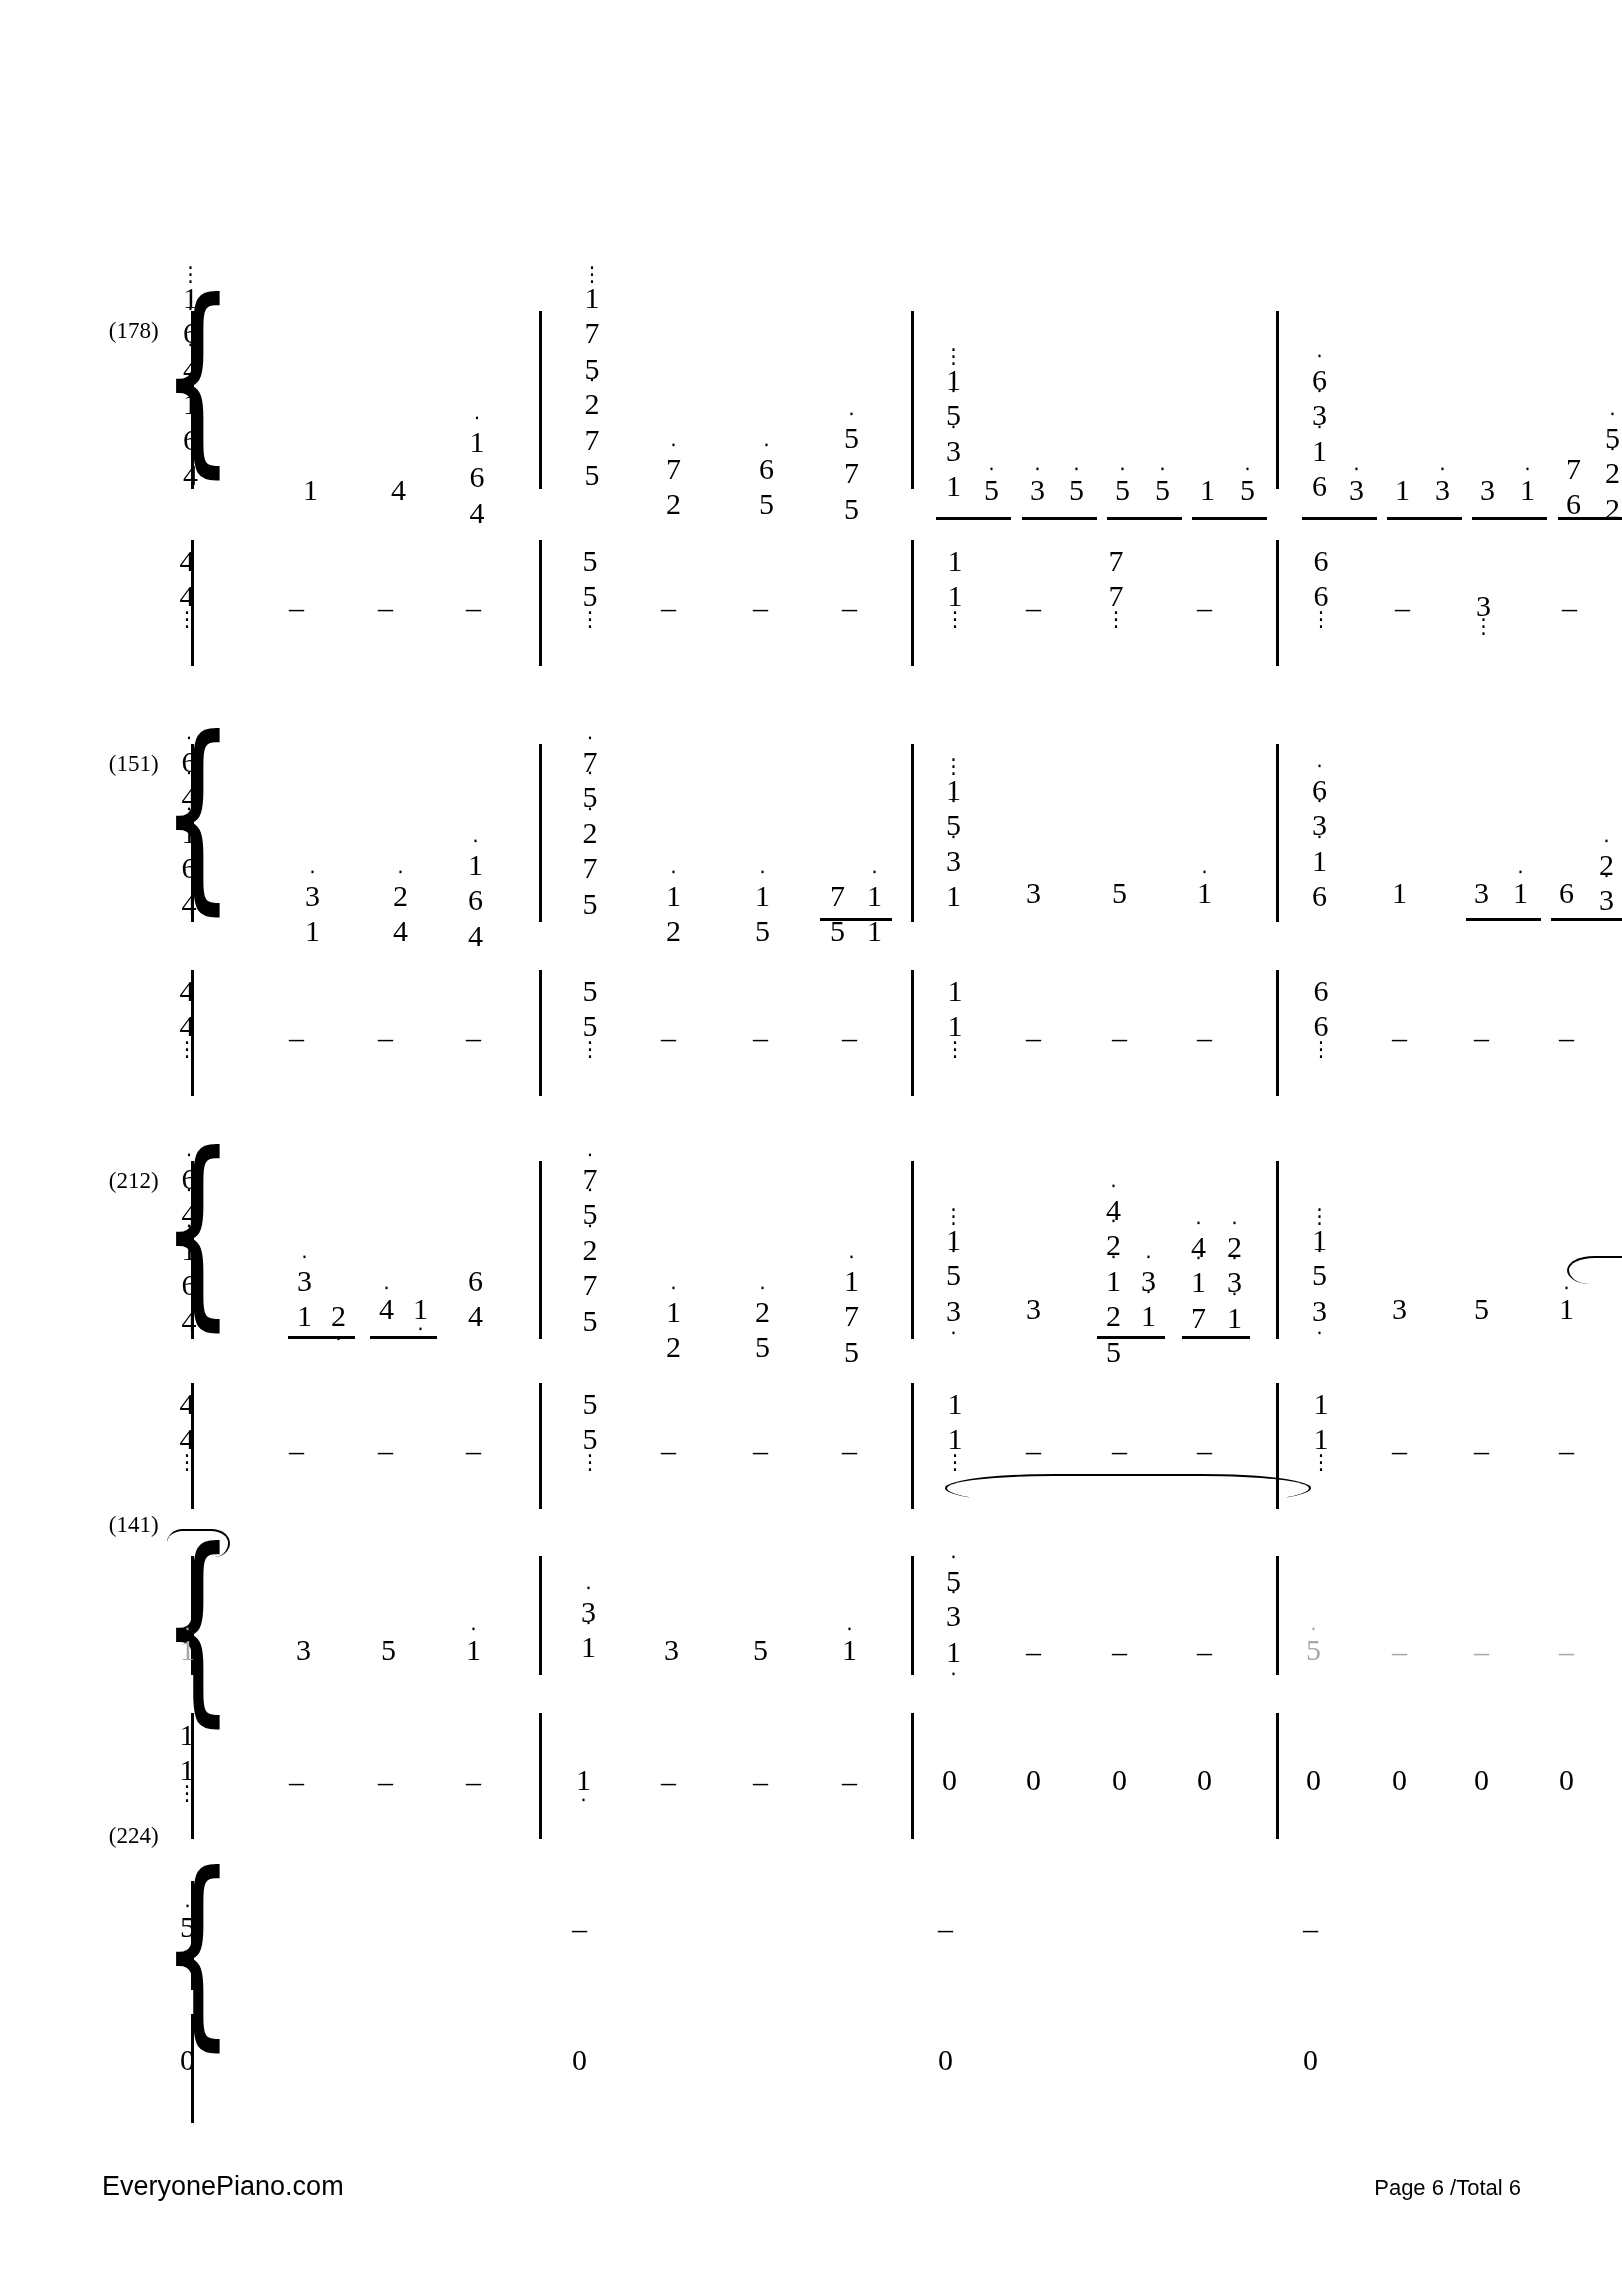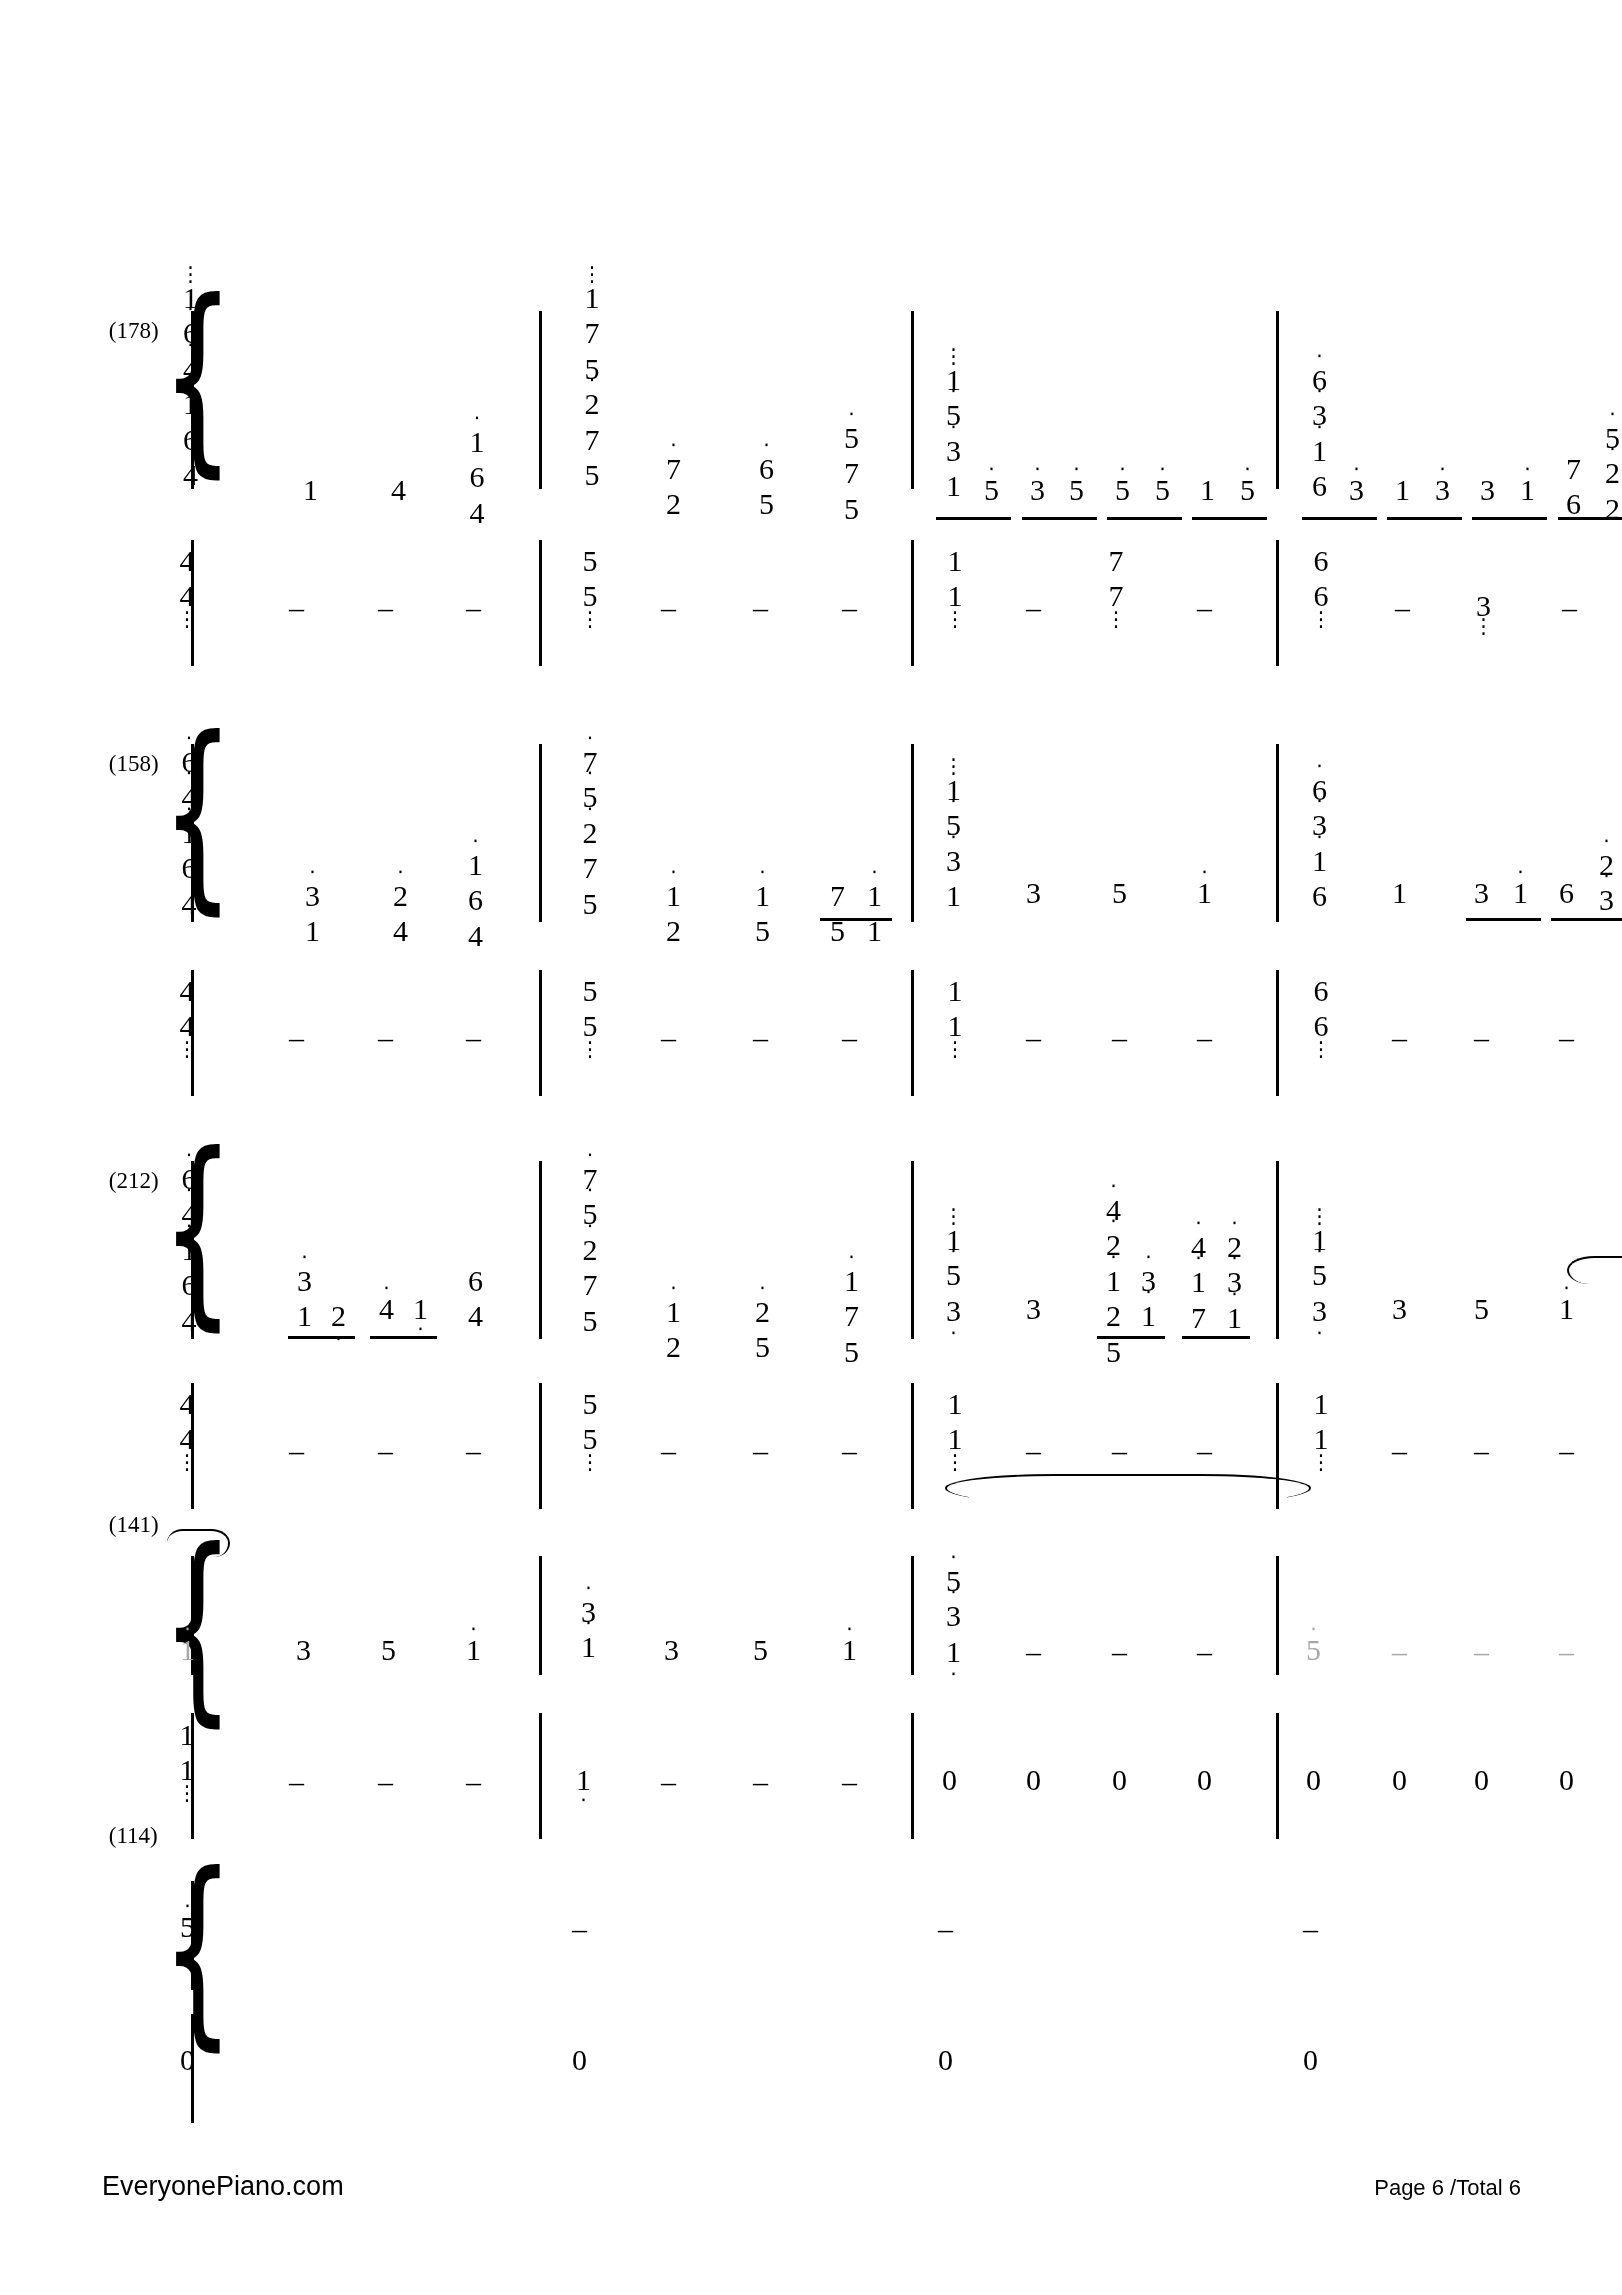--- a/index.html
+++ b/index.html
@@ -275,21 +275,21 @@
       <span class="row">6</span>
       <span class="row">6<span class="dots-dn">⋮</span></span>
     </div>
     <div class="dash" style="left:1287px;top:454px;width:27px;">–</div>
     <div class="note" style="left:1366px;top:454px;width:31px;">3<span class="dots-dn">⋮</span></div>
     <div class="dash" style="left:1454px;top:454px;width:27px;">–</div>
 
   </div>
 
   <div class="system" style="top:642px;height:437px;">
-    <div class="measure-label" style="left:6.8px;top:109px;">(158)</div>
+    <div class="measure-label" style="left:6.8px;top:109px;">(151)</div>
     <div class="brace" style="left:60px;top:89px;">{</div>
     <div class="barline" style="left:89px;top:102px;height:178px;"></div>
 
     <div class="chord" style="left:68px;top:102px;width:38px;">
       <span class="row">6<span class="dots-up">⋅</span></span>
       <span class="row">4<span class="dots-up">⋅</span></span>
       <span class="row">1<span class="dots-up">⋅</span></span>
       <span class="row">6</span>
       <span class="row">4</span>
     </div>
@@ -595,21 +595,21 @@
     <div class="note" style="left:1089px;top:277px;width:27px;">0</div>
     <div class="barline" style="left:1174px;top:225px;height:126px;"></div>
     <div class="note" style="left:1198px;top:277px;width:27px;">0</div>
     <div class="note" style="left:1284px;top:277px;width:27px;">0</div>
     <div class="note" style="left:1366px;top:277px;width:27px;">0</div>
     <div class="note" style="left:1451px;top:277px;width:27px;">0</div>
 
   </div>
 
   <div class="system" style="top:1816px;height:273px;">
-    <div class="measure-label" style="left:6.8px;top:6.8px;">(114)</div>
+    <div class="measure-label" style="left:6.8px;top:6.8px;">(224)</div>
     <div class="brace" style="left:60px;top:51px;">{</div>
     <div class="barline" style="left:89px;top:65px;height:109px;"></div>
 
     <div class="note" style="left:72px;top:96px;width:27px;">5<span class="dots-up">⋅</span></div>
     <div class="dash" style="left:464px;top:96px;width:27px;">–</div>
     <div class="dash" style="left:830px;top:96px;width:27px;">–</div>
     <div class="dash" style="left:1195px;top:96px;width:27px;">–</div>
 
     <div class="barline" style="left:89px;top:198px;height:109px;"></div>
     <div class="note" style="left:72px;top:229px;width:27px;">0</div>

